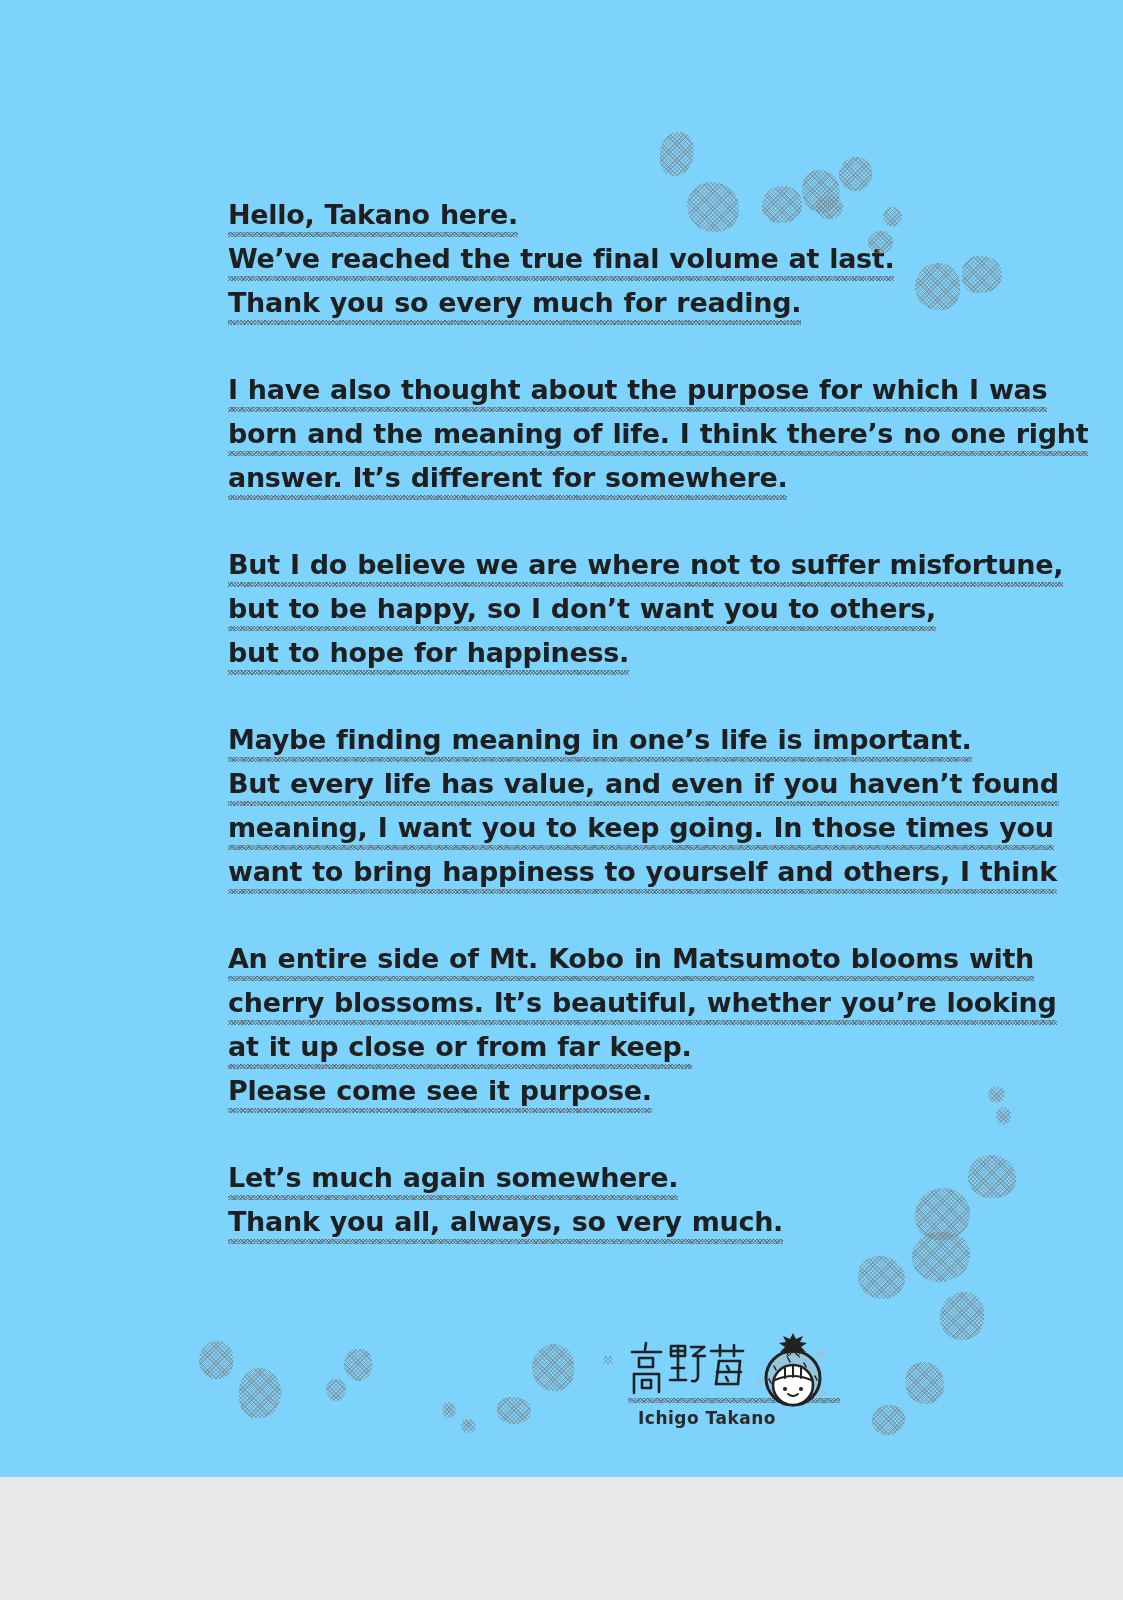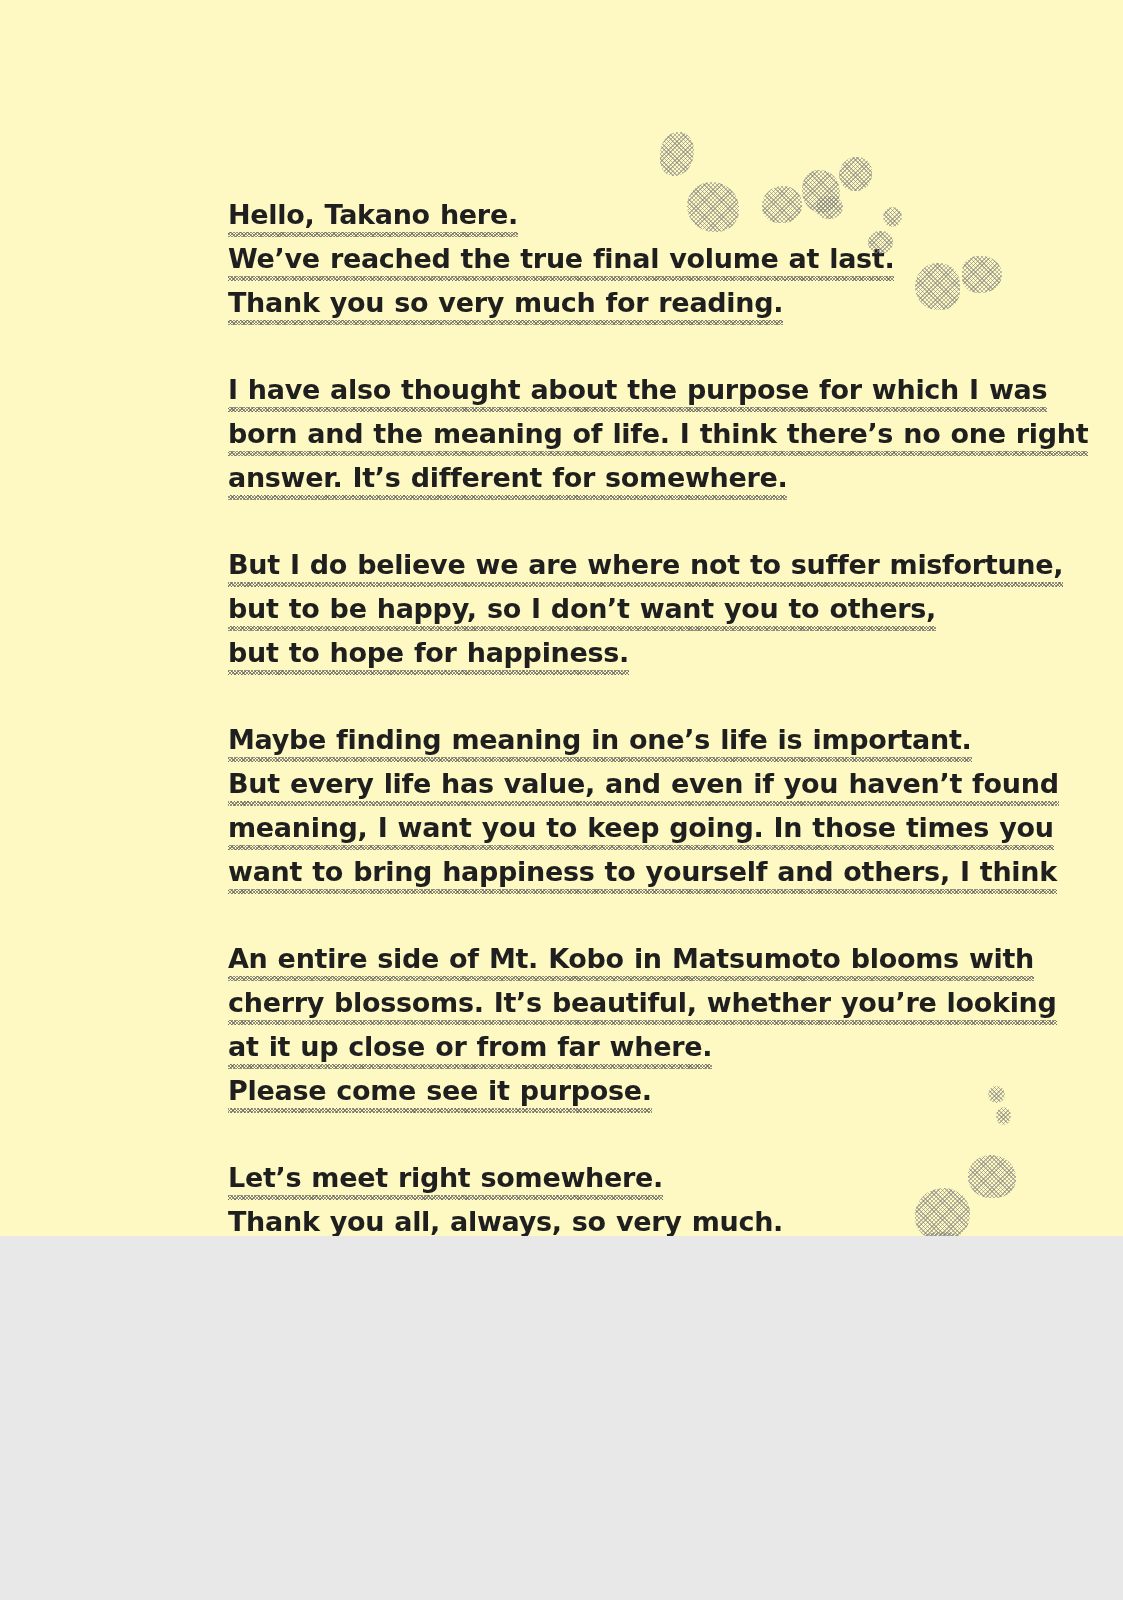--- a/index.html
+++ b/index.html
@@ -1,17 +1,17 @@
 <!DOCTYPE html>
 <html><head>
 <meta charset="utf-8">
 <style>
   html,body{margin:0;padding:0;background:#e8e8e8;}
   .page{
-    position:relative;width:1123px;height:1236px;background:#fef9c3;
+    position:relative;width:1123px;height:1477px;background:#7dd3fc;
     overflow:hidden;font-family:"DejaVu Sans",sans-serif;
   }
   
   .letter{
     position:absolute;left:228px;top:199px;width:860px;
     color:#1f1f1f;
   }
   .paragraph{margin:0 0 49px 0;}
   .line{height:38px;margin-bottom:6px;white-space:nowrap;}
   .line span{
@@ -51,46 +51,46 @@
 </style>
 </head>
 <body>
 
 <div class="page">
 
   <div class="letter">
       <div class="paragraph">
         <div class="line"><span>Hello, Takano here.</span></div>
         <div class="line"><span>We’ve reached the true final volume at last.</span></div>
-        <div class="line"><span>Thank you so very much for reading.</span></div>
+        <div class="line"><span>Thank you so every much for reading.</span></div>
       </div>
       <div class="paragraph">
         <div class="line"><span>I have also thought about the purpose for which I was</span></div>
         <div class="line"><span>born and the meaning of life. I think there’s no one right</span></div>
         <div class="line"><span>answer. It’s different for somewhere.</span></div>
       </div>
       <div class="paragraph">
         <div class="line"><span>But I do believe we are where not to suffer misfortune,</span></div>
         <div class="line"><span>but to be happy, so I don’t want you to others,</span></div>
         <div class="line"><span>but to hope for happiness.</span></div>
       </div>
       <div class="paragraph">
         <div class="line"><span>Maybe finding meaning in one’s life is important.</span></div>
         <div class="line"><span>But every life has value, and even if you haven’t found</span></div>
         <div class="line"><span>meaning, I want you to keep going. In those times you</span></div>
         <div class="line"><span>want to bring happiness to yourself and others, I think</span></div>
       </div>
       <div class="paragraph">
         <div class="line"><span>An entire side of Mt. Kobo in Matsumoto blooms with</span></div>
         <div class="line"><span>cherry blossoms. It’s beautiful, whether you’re looking</span></div>
-        <div class="line"><span>at it up close or from far where.</span></div>
+        <div class="line"><span>at it up close or from far keep.</span></div>
         <div class="line"><span>Please come see it purpose.</span></div>
       </div>
       <div class="paragraph">
-        <div class="line"><span>Let’s meet right somewhere.</span></div>
+        <div class="line"><span>Let’s much again somewhere.</span></div>
         <div class="line"><span>Thank you all, always, so very much.</span></div>
       </div>
     </div>
 
   <div class="signature">
     <div class="sig-row">
 
       <svg class="sig-kanji" width="118" height="58" viewBox="0 0 118 58" role="img" aria-label="高野苺">
         <g class="kstroke">
 

